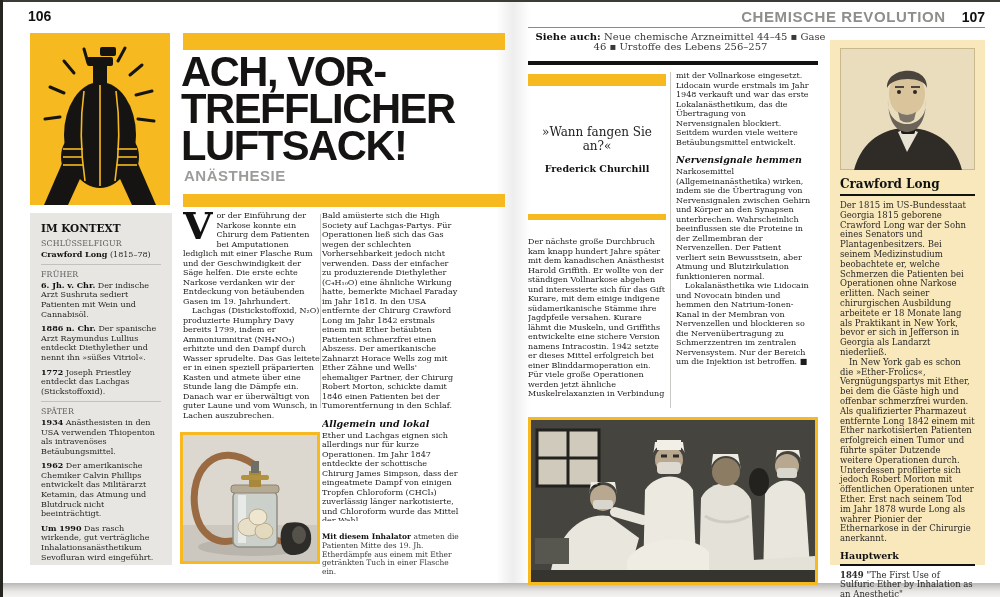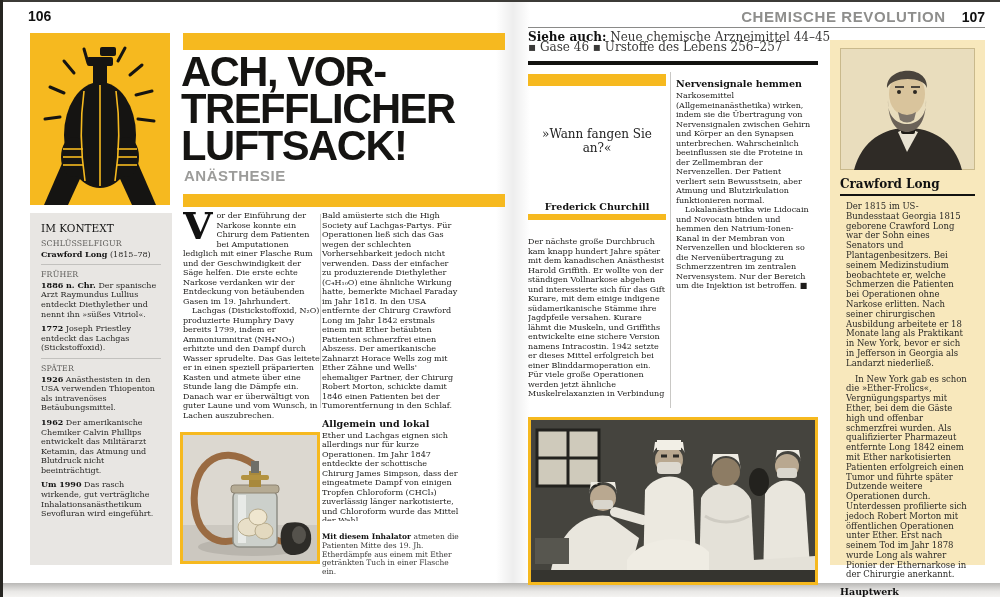--- a/index.html
+++ b/index.html
@@ -20,72 +20,72 @@
   .bar-top{left:183px;top:33px;width:322px;height:17px;}
   .bar-bottom{left:183px;top:194px;width:322px;height:13px;}
   .title{position:absolute;left:181px;top:53px;width:330px;
          font-family:"Liberation Sans",sans-serif;font-weight:700;font-size:43px;line-height:37px;
          letter-spacing:-1.5px;color:#151412;transform:scaleX(.97);transform-origin:left top;}
   .subtitle{position:absolute;left:184px;top:167px;font:bold 15px/18px "Liberation Sans",sans-serif;
             color:#9C9C9A;letter-spacing:.5px;}
 
   .ctx{position:absolute;left:30px;top:213px;width:142px;height:352px;background:#E8E6E3;
        box-sizing:border-box;padding:9px 11px;font-size:8px;line-height:9.6px;color:#2a2927;}
-  .ctx-title{font-weight:normal;font-size:10.5px;line-height:12px;color:#111;margin-bottom:5px;}
+  .ctx-title{font-weight:bold;font-size:10.5px;line-height:12px;color:#111;margin-bottom:5px;}
   .ctx hr{border:0;border-top:1px solid #c2c1be;margin:5px 0;}
   .ctx-label{color:#5c5b58;font-size:7.8px;letter-spacing:.2px;margin-bottom:1px;}
   .ctx-event{margin-bottom:5px;}
   .ctx b{color:#111;}
 
   .bodycol{position:absolute;font-size:8px;line-height:9.5px;text-align:left;overflow:hidden;}
   .bodycol p{margin:0;}
   .bodycol p.ind{text-indent:9px;}
   .col1{left:183px;top:211px;width:137px;height:214px;}
   .col2{left:322px;top:211px;width:137px;height:310px;}
   .colrule{position:absolute;width:1px;background:#c9c8c5;}
   .rule-l{left:320px;top:214px;height:194px;}
   .dropcap{float:left;font-weight:bold;font-size:38px;line-height:28px;margin:1px 4px 0 0;color:#111;}
-  .subhead{font-weight:bold;font-size:9.5px;line-height:11px;margin:7px 0 2px;color:#111;}
+  .subhead{font-weight:bold;font-size:9.5px;line-height:11px;margin:7px 0 2px;color:#111;font-style:italic;}
 
   .figure{position:absolute;border:3px solid #F6B91F;box-sizing:border-box;overflow:hidden;background:#d8d4cc;}
   .fig-inhalator{left:180px;top:432px;width:140px;height:132px;}
   .fig-surgery{left:528px;top:417px;width:290px;height:168px;background:#44433d;}
   .caption{position:absolute;font-size:7.5px;line-height:8.8px;color:#3b3a38;}
   .caption b{color:#111;}
   .cap1{left:322px;top:533px;width:137px;}
   .cap2{left:676px;top:377px;width:136px;}
 
   
   .rp-header{position:absolute;left:690px;top:8px;width:295px;text-align:right;
              font-family:"Liberation Sans",sans-serif;font-weight:bold;}
   .rp-chapter{font-size:15px;color:#8E8E8C;letter-spacing:.6px;}
   .rp-pnum{font-size:14px;color:#111;margin-left:16px;}
   .rule-thin{position:absolute;left:528px;top:27px;width:457px;height:1px;background:#8a8a88;}
-  .see-also{position:absolute;left:528px;top:32px;width:305px;font-size:12px;line-height:10px;color:#3a3938;}
+  .see-also{position:absolute;left:528px;top:32px;width:305px;font-size:10px;line-height:10px;color:#3a3938;text-align:center;}
   .see-also b{color:#111;}
   .rule-thick{position:absolute;left:528px;top:61px;width:290px;height:4px;background:#121210;}
 
   .qbar-top{left:528px;top:74px;width:138px;height:12px;}
   .qbar-bot{left:528px;top:214px;width:138px;height:6px;}
   .quote-box{position:absolute;left:528px;top:86px;width:138px;height:128px;display:flex;flex-direction:column;
-             justify-content:flex-end;align-items:center;text-align:center;gap:36px;}
+             justify-content:center;align-items:center;text-align:center;}
   .quote-text{font-size:12px;line-height:14px;color:#222;margin-bottom:10px;}
   .quote-name{font-weight:bold;font-size:9.5px;line-height:11px;color:#111;margin-bottom:2px;}
   .quote-ctx{font-size:8.5px;line-height:10.5px;color:#3a3938;}
 
   .rp-col1{left:528px;top:237px;width:137px;height:178px;}
   .rule-r{left:670px;top:72px;height:336px;}
   .rp-col2{left:676px;top:71px;width:136px;height:306px;}
 
   .bio{position:absolute;left:830px;top:40px;width:155px;height:525px;background:#F8E8BC;
        box-sizing:border-box;padding:8px 10px;font-size:8.5px;line-height:9.8px;color:#2b2a27;}
   .bio-portrait{width:135px;height:122px;display:block;}
   .bio-name{font-weight:bold;font-size:12px;line-height:14px;color:#111;margin-top:7px;}
   .bio-rule{height:2px;background:#121210;margin:3px 0 5px;}
-  .bio p{margin:6px;}
+  .bio p{margin:0;}
   .bio p.ind{text-indent:9px;}
   .bio-worklabel{font-weight:bold;font-size:9.5px;color:#111;margin-top:7px;}
 </style>
 </head>
 <body>
 
 <div class="spread">
   <div class="edge-top"></div>
   <div class="gutter"></div>
   <div class="bottom-strip"></div>
@@ -136,25 +136,26 @@
   </h1>
   <div class="subtitle">ANÄSTHESIE</div>
   <div class="bar bar-bottom"></div>
 
   <aside class="ctx">
     <div class="ctx-title">IM KONTEXT</div>
     <div class="ctx-label">SCHLÜSSELFIGUR</div>
     <div class="ctx-event"><b>Crawford Long</b><span> (1815–78)</span></div>
     <hr>
     <div class="ctx-label">FRÜHER</div>
+    <div class="ctx-event"><b>6. Jh. v. Chr.</b><span> Der indische Arzt Sushruta sediert Patienten mit Wein und Cannabisöl.</span></div>
     <div class="ctx-event"><b>1886 n. Chr.</b><span> Der spanische Arzt Raymundus Lullius entdeckt Diethylether und nennt ihn »süßes Vitriol«.</span></div>
     <div class="ctx-event"><b>1772</b><span> Joseph Priestley entdeckt das Lachgas (Stickstoffoxid).</span></div>
     <hr>
     <div class="ctx-label">SPÄTER</div>
-    <div class="ctx-event"><b>1926</b><span> Anästhesisten in den USA verwenden Thiopenton als intravenöses Betäubungsmittel.</span></div>
+    <div class="ctx-event"><b>1934</b><span> Anästhesisten in den USA verwenden Thiopenton als intravenöses Betäubungsmittel.</span></div>
     <div class="ctx-event"><b>1962</b><span> Der amerikanische Chemiker Calvin Phillips entwickelt das Militärarzt Ketamin, das Atmung und Blutdruck nicht beeinträchtigt.</span></div>
     <div class="ctx-event"><b>Um 1990</b><span> Das rasch wirkende, gut verträgliche Inhalationsanästhetikum Sevofluran wird eingeführt.</span></div>
   </aside>
 
   <div class="bodycol col1">
     <p><span class="dropcap">V</span><span>or der Einführung der Narkose konnte ein Chirurg dem Patienten bei Amputationen lediglich mit einer Flasche Rum und der Geschwindigkeit der Säge helfen. Die erste echte Narkose verdanken wir der Entdeckung von betäubenden Gasen im 19. Jahrhundert.</span></p>
     <p class="ind">Lachgas (Distickstoffoxid, N₂O) produzierte Humphry Davy bereits 1799, indem er Ammoniumnitrat (NH₄NO₃) erhitzte und den Dampf durch Wasser sprudelte. Das Gas leitete er in einen speziell präparierten Kasten und atmete über eine Stunde lang die Dämpfe ein. Danach war er überwältigt von guter Laune und vom Wunsch, in Lachen auszubrechen.</p>
   </div>
   <div class="colrule rule-l"></div>
   <div class="bodycol col2">
@@ -199,20 +200,21 @@
     <div class="quote-text">»Wann fangen Sie an?«</div>
     <div class="quote-name">Frederick Churchill</div>
   </div>
   <div class="bar qbar-bot"></div>
 
   <div class="bodycol rp-col1">
     <p>Der nächste große Durchbruch kam knapp hundert Jahre später mit dem kanadischen Anästhesist Harold Griffith. Er wollte von der ständigen Vollnarkose abgehen und interessierte sich für das Gift Kurare, mit dem einige indigene südamerikanische Stämme ihre Jagdpfeile versahen. Kurare lähmt die Muskeln, und Griffiths entwickelte eine sichere Version namens Intracostin. 1942 setzte er dieses Mittel erfolgreich bei einer Blinddarmoperation ein. Für viele große Operationen werden jetzt ähnliche Muskelrelaxanzien in Verbindung</p>
   </div>
   <div class="colrule rule-r"></div>
   <div class="bodycol rp-col2">
+    <p>mit der Vollnarkose eingesetzt. Lidocain wurde erstmals im Jahr 1948 verkauft und war das erste Lokalanästhetikum, das die Übertragung von Nervensignalen blockiert. Seitdem wurden viele weitere Betäubungsmittel entwickelt.</p>
     <div class="subhead">Nervensignale hemmen</div>
     <p>Narkosemittel (Allgemeinanästhetika) wirken, indem sie die Übertragung von Nervensignalen zwischen Gehirn und Körper an den Synapsen unterbrechen. Wahrscheinlich beeinflussen sie die Proteine in der Zellmembran der Nervenzellen. Der Patient verliert sein Bewusstsein, aber Atmung und Blutzirkulation funktionieren normal.</p>
     <p class="ind">Lokalanästhetika wie Lidocain und Novocain binden und hemmen den Natrium-Ionen-Kanal in der Membran von Nervenzellen und blockieren so die Nervenübertragung zu Schmerzzentren im zentralen Nervensystem. Nur der Bereich um die Injektion ist betroffen. ■</p>
   </div>
 
   <div class="figure fig-surgery">
     <svg width="284" height="162" viewBox="0 0 284 162">
       <rect width="284" height="162" fill="#45443e"></rect>
       <rect x="6" y="10" width="62" height="56" fill="#cfcabb" stroke="#23221e" stroke-width="3"></rect>
       <line x1="6" y1="38" x2="68" y2="38" stroke="#23221e" stroke-width="3"></line>

